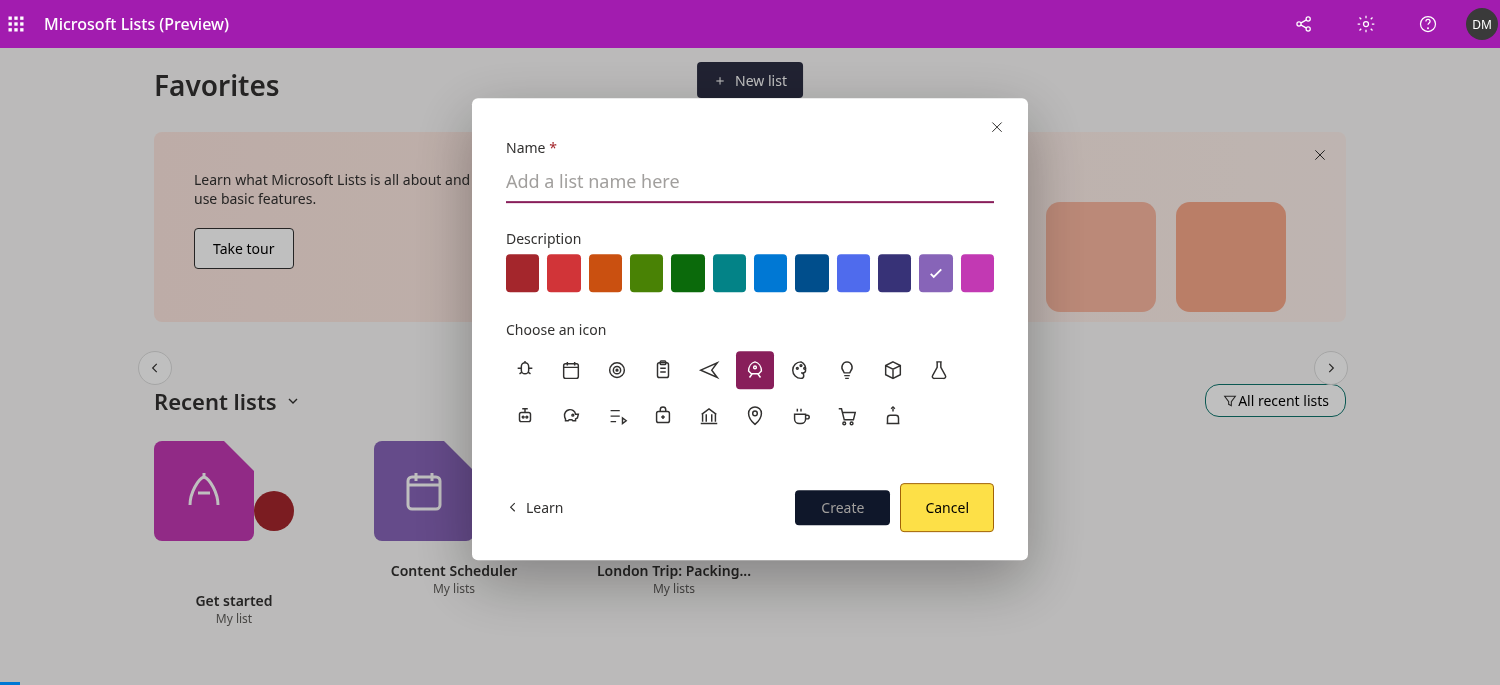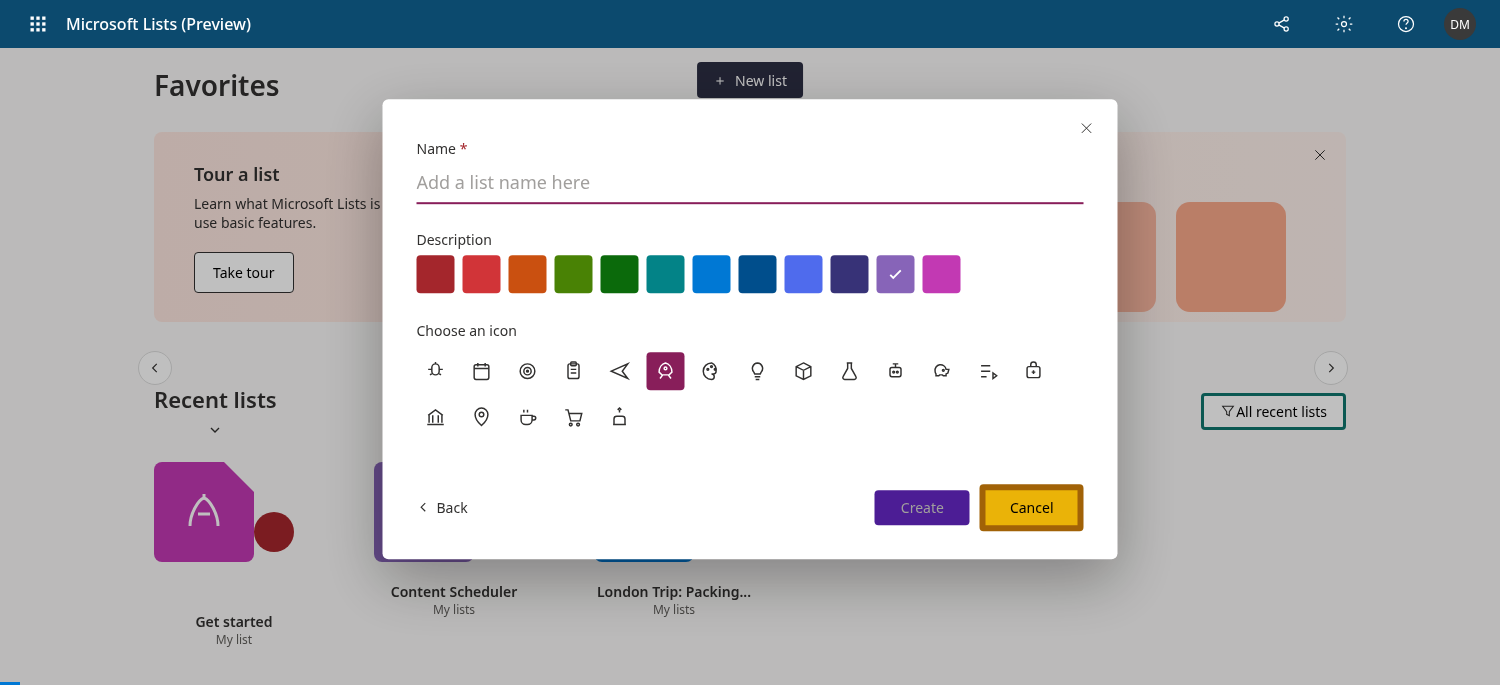--- a/index.html
+++ b/index.html
@@ -1,19 +1,19 @@
 <!DOCTYPE html>
 <html><head>
 <meta charset="utf-8">
 <style>
 * { margin: 0; padding: 0; box-sizing: border-box; font-family: "Segoe UI", system-ui, sans-serif; }
 body { width: 1500px; height: 685px; background: #faf9f8; overflow: hidden; color: #323130; }
 
 
-.topbar { height: 48px; background: #0c4a6e; display: flex; align-items: center; padding: 0 24px; color: #fff; gap: 14px; }
+.topbar { height: 48px; background: #a21caf; display: flex; align-items: center; padding: 0 2px; color: #fff; gap: 14px; }
 .waffle { width: 28px; height: 28px; display: flex; align-items: center; justify-content: center; }
 .waffle svg { width: 20px; height: 20px; fill: #fff; }
 .app-title { font-size: 16px; font-weight: 500; }
 .topbar-spacer { flex: 1; }
 .topbar-icon { width: 48px; height: 48px; display: flex; align-items: center; justify-content: center; color: #fff; }
 .topbar-icon svg { stroke: #fff; fill: none; stroke-width: 1.5; }
 .avatar { width: 32px; height: 32px; border-radius: 50%; background: #3a3a3a; color: #fff; font-size: 12px; display: flex; align-items: center; justify-content: center; }
 
 
 .content { position: relative; padding: 0; }
@@ -30,37 +30,37 @@
 .tour-close { position: absolute; top: 14px; right: 18px; }
 .tour-nav { position:absolute; top: 50%; transform: translateY(-50%); width:34px; height:34px; border-radius:50%; background:#fff; border:1px solid #ddd; display:flex; align-items:center; justify-content:center; }
 .tour-nav.left { left: 138px; top: 320px; }
 .tour-nav.right { right: 152px; top: 320px; }
 .tour-art { position:absolute; right:60px; bottom:10px; display:flex; gap:20px; }
 .tour-shape { width:110px; height:110px; border-radius:14px; }
 .tour-shape.a { background:#fac7b6; } .tour-shape.b { background:#fab7a0; } .tour-shape.c { background:#f9a88a; }
 .tour-swoop { position:absolute; left:50%; bottom:14px; width:220px; height:90px; border:14px solid #2aa0e4; border-left:0; border-top:0; border-bottom-right-radius:80px; border-top-right-radius:80px; transform: translateX(-30%); opacity:.6;}
 
 .recent-row { padding: 62px 154px 0 154px; display:flex; align-items:center; }
-.recent-title { font-size: 22px; font-weight: 600; display:flex; align-items:center; gap:8px;flex-direction:column; }
+.recent-title { font-size: 22px; font-weight: 600; display:flex; align-items:center; gap:8px; }
 .recent-title svg { width:16px; height:16px; stroke:#323130; fill:none; stroke-width:2;}
 .recent-spacer { flex:1; }
-.filter-btn { border:3px solid #0f766e; background:#fff; padding:6px 16px; border-radius:4px; font-size:14px; display:flex; align-items:center;}
+.filter-btn { border:1px solid #0f766e; background:#fff; padding:6px 16px; border-radius:14px; font-size:14px; display:flex; align-items:center;}
 
 .list-cards { padding: 24px 154px 0 154px; display:flex; gap:60px; }
 .list-card { width:160px; }
 .list-tile { width:100px; height:100px; border-radius:8px; clip-path: polygon(0 0, 70% 0, 100% 30%, 100% 100%, 0 100%); display:flex; align-items:center; justify-content:center; }
 .list-tile svg { width:48px; height:48px; stroke:#fff; fill:none; stroke-width:1.5; }
 .list-tile.pink { background:#c239b3; } .list-tile.purple{background:#8764b8;} .list-tile.blue{background:#0078d4;}
 .bubble { position:relative; width:40px;height:40px;border-radius:50%;background:#a4262c; left:100px; top:-50px; }
 .list-name { font-weight:600; font-size:14px; text-align:center; margin-top:10px;}
 .list-sub { font-size:12px; color:#605e5c; text-align:center;}
 
 
 .scrim { position: fixed; inset: 0; top:48px; background: rgba(0,0,0,0.25); }
-.modal { position: fixed; left: 50%; top: 50%; transform: translate(-50%, -53%); width: 735px; background: #fff; border-radius: 6px; box-shadow: 0 20px 60px rgba(0,0,0,.3); padding: 40px 34px 28px 34px; }
+.modal { position: fixed; left: 50%; top: 50%; transform: translate(-50%, -53%); width: 556px; background: #fff; border-radius: 6px; box-shadow: 0 20px 60px rgba(0,0,0,.3); padding: 40px 34px 28px 34px; }
 .modal-close { position: absolute; top: 14px; right: 16px; width:30px; height:30px; display:flex; align-items:center; justify-content:center; }
 .modal-close svg { width:16px; height:16px; stroke:#323130; stroke-width:1.5; }
 
 .field-label { font-size:14px; color:#323130; margin-bottom:6px; }
 .field-label .req { color:#a4262c; }
 .text-input { width:100%; border:none; border-bottom:2px solid #a4373a; font-size:18px; padding:6px 0 8px 0; outline:none; }
 .text-input::placeholder { color:#a19f9d; }
 .text-input.name { border-bottom-color:#881e5a; }
 
 .desc-field { margin-top:26px; }
@@ -75,22 +75,22 @@
 
 .icon-grid { display:flex; flex-wrap:wrap; gap:8px; margin-top:10px; }
 .icon-opt { width:38px; height:38px; border-radius:4px; display:flex; align-items:center; justify-content:center; }
 .icon-opt svg { width:22px; height:22px; stroke:#323130; fill:none; stroke-width:1.6; }
 .icon-opt.selected { background:#881e5a; }
 .icon-opt.selected svg { stroke:#fff; }
 
 .modal-footer { display:flex; align-items:center; margin-top:48px; gap:10px; }
 .back-btn { display:flex; gap:6px; align-items:center; font-size:14px; color:#323130; background:none; border:none; }
 .footer-spacer { flex:1; }
-.create-btn { padding:8px 26px; border:none; background:#4c1d95; color:#a19f9d; border-radius:4px; font-size:14px; }
-.cancel-btn { padding:8px 24px; border:6px solid #a16207; background:#eab308; border-radius:4px; font-size:14px; }
+.create-btn { padding:8px 26px; border:none; background:#0f172a; color:#a19f9d; border-radius:4px; font-size:14px; }
+.cancel-btn { padding:14px 24px; border:1px solid #a16207; background:#fde047; border-radius:4px; font-size:14px; }
 
 .loading-bar { position:fixed; bottom:0; left:0; height:3px; width:20px; background:#0078d4; }
 </style>
 </head>
 <body>
 
 <div class="topbar">
   <div class="waffle">
     <svg viewBox="0 0 24 24">
         <rect x="3" y="3" width="4" height="4"></rect>
@@ -136,21 +136,20 @@
     <div class="newlist-visual">
       <span>＋</span>
       <span>New list</span>
     </div>
   </div>
 
   <div class="section">
     <div class="favorites-title">Favorites</div>
 
     <div class="tour-card">
-      <div class="tour-title">Tour a list</div>
       <div class="tour-desc">Learn what Microsoft Lists is all about and how to use basic features.</div>
       <button class="tour-btn">Take tour</button>
       <div class="tour-close">
         <svg viewBox="0 0 24 24" width="16" height="16" stroke="#323130" fill="none" stroke-width="1.5">
             <path d="M5 5l14 14M19 5L5 19"></path>
           </svg>
       </div>
       <div class="tour-swoop"></div>
       <div class="tour-art">
         <div class="tour-shape a"></div>
@@ -377,21 +376,21 @@
           <path d="M5 20h14M6 20v-6a3 3 0 013-3h6a3 3 0 013 3v6M12 7V4M10 4l2-2 2 2"></path>
         </svg>
       </div>
     </div>
 
   <div class="modal-footer">
     <button class="back-btn">
       <svg viewBox="0 0 24 24" width="14" height="14" stroke="#323130" fill="none" stroke-width="2">
           <path d="M15 5l-7 7 7 7"></path>
         </svg>
-      <span>Back</span>
+      <span>Learn</span>
     </button>
     <div class="footer-spacer"></div>
     <button class="create-btn" disabled="">Create</button>
     <button class="cancel-btn">Cancel</button>
   </div>
 </div>
 
 <div class="loading-bar"></div>
 
 </body></html>

